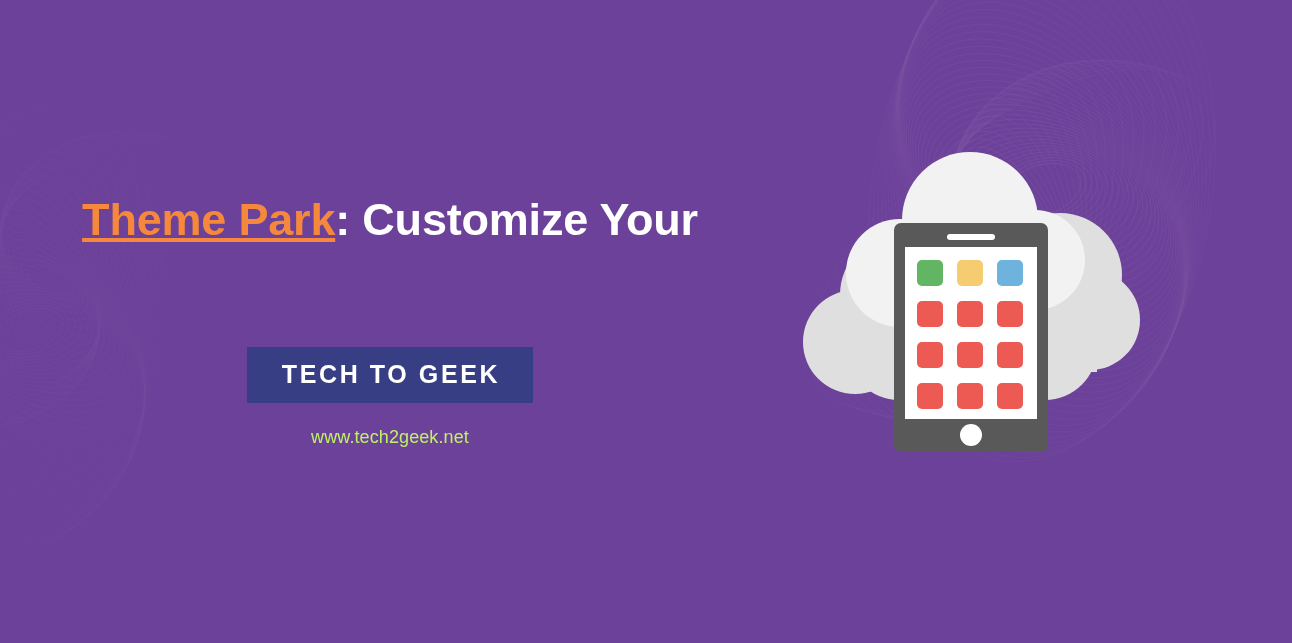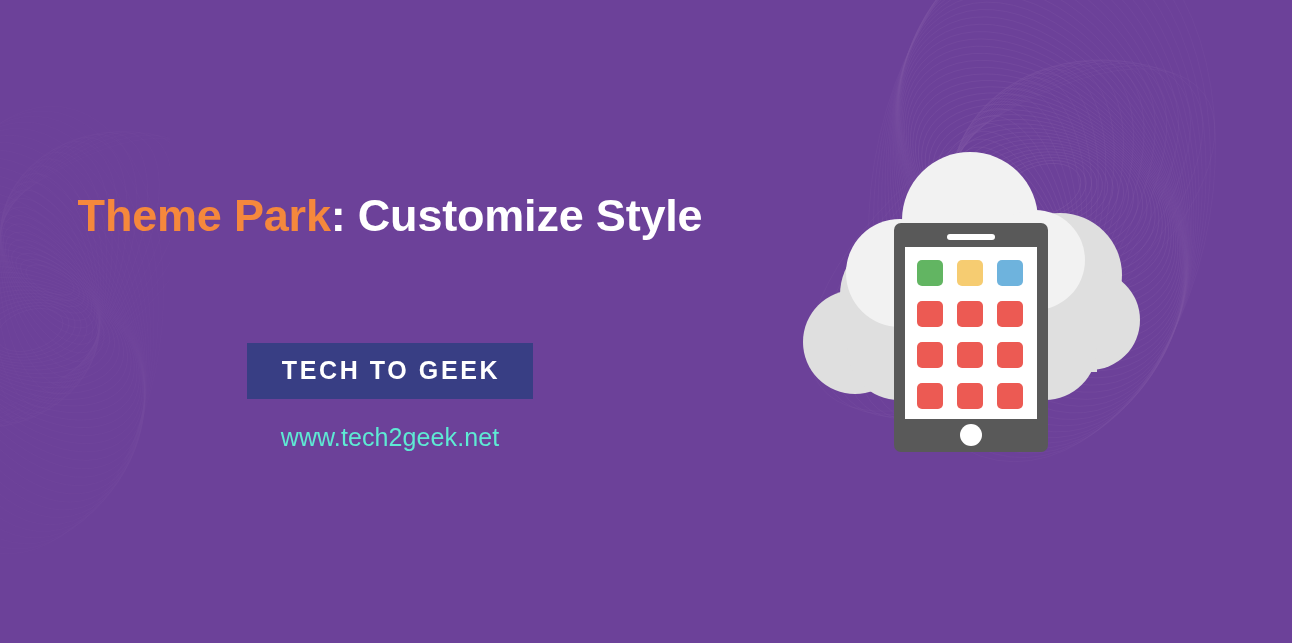--- a/index.html
+++ b/index.html
@@ -59,41 +59,42 @@
     width: 100%;
     text-align: center;
     color: #ffffff;
     font-size: 45px;
     font-weight: bold;
     line-height: 1.38;
     letter-spacing: -0.2px;
   }
   .headline .hl-accent {
     color: #f5883c;
+    text-decoration: underline;
   }
 
   .badge {
     margin-top: 96px;
     background: #383e84;
     color: #ffffff;
     font-size: 25px;
     font-weight: bold;
     letter-spacing: 2.6px;
     padding: 15px 33px 16px 35px;
     line-height: 1;
     display: inline-block;
     border: none;
     font-family: "Liberation Sans", sans-serif;
     cursor: pointer;
   }
 
   .site-url {
     margin-top: 24px;
-    color: #5eead4;
-    font-size: 25px;
+    color: #bef264;
+    font-size: 18px;
     font-weight: normal;
     letter-spacing: .1px;
     text-decoration: none;
     display: inline-block;
   }
 
   
   .illustration {
     position: absolute;
     left: 792px;
@@ -259,21 +260,21 @@
         <ellipse cx="350" cy="250" rx="175.6" ry="77.264" transform="rotate(306.53846153846155 350 250)" fill="none" stroke="#8a63ab" stroke-width="0.8" opacity="0.35"></ellipse>
         <ellipse cx="350" cy="250" rx="182.4" ry="80.256" transform="rotate(311.15384615384613 350 250)" fill="none" stroke="#8a63ab" stroke-width="0.8" opacity="0.34"></ellipse>
         <ellipse cx="350" cy="250" rx="189.2" ry="83.24799999999999" transform="rotate(315.7692307692308 350 250)" fill="none" stroke="#8a63ab" stroke-width="0.8" opacity="0.33"></ellipse>
         <ellipse cx="350" cy="250" rx="196" ry="86.24" transform="rotate(320.38461538461536 350 250)" fill="none" stroke="#8a63ab" stroke-width="0.8" opacity="0.31"></ellipse>
       </g>
   </svg>
 
   <div class="copy">
 
     <h1 class="headline">
-      <span><span class="hl-accent">Theme Park</span><span>: Customize Style</span></span>
+      <span><span class="hl-accent">Theme Park</span><span>: Customize Your</span></span>
       <br>
     </h1>
 
     <button class="badge">TECH TO GEEK</button>
 
     <a class="site-url" href="#">www.tech2geek.net</a>
 
   </div>
 
   <div class="illustration">

